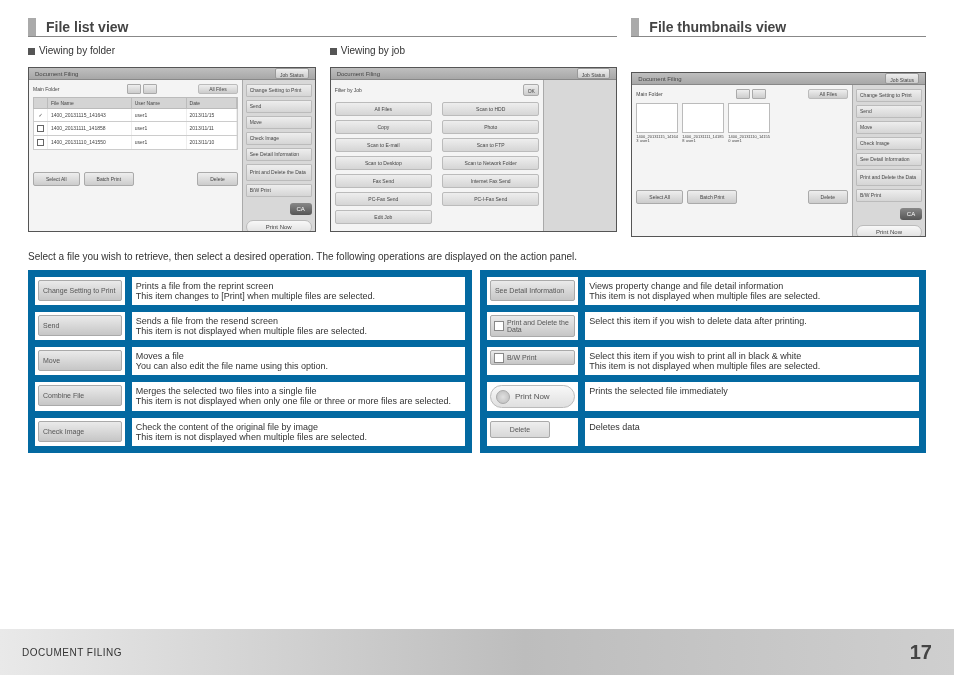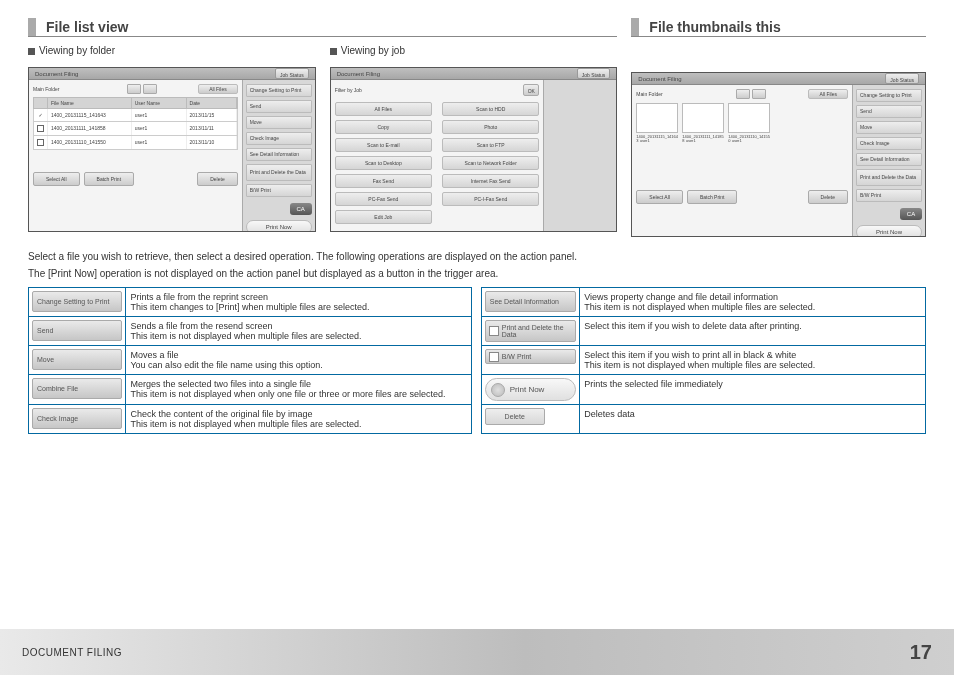--- a/index.html
+++ b/index.html
@@ -40,21 +40,21 @@
   .grid2 { display: grid; grid-template-columns: 1fr 1fr; gap: 4px 10px; margin-top: 6px; }
   .jb2 { background: linear-gradient(#eee,#d5d5d5); border: 1px solid #bbb; border-radius: 2px; padding: 3px 0; text-align: center; font-size: 5px; }
   .thumbs { display: flex; gap: 4px; margin-top: 4px; }
   .th { width: 42px; }
   .th .bx { height: 30px; background: #fff; border: 1px solid #bbb; }
   .th .cap { font-size: 4px; margin-top: 2px; word-break: break-all; line-height: 1.1; }
   .ok { width: 16px; height: 12px; background: linear-gradient(#eee,#ccc); border: 1px solid #aaa; border-radius: 2px; font-size: 5px; text-align:center; line-height:12px; }
 
   
   .jtbl { width: 100%; border-collapse: collapse; font-size: 9px; margin-top: 6px; }
-  .jtbl td { border: 1px solid #0369a1; padding: 4px; vertical-align: top; }
+  .jtbl td { border: 7px solid #0369a1; padding: 4px; vertical-align: top; }
   .jtbl td.lab { width: 100px; padding: 3px; }
   .jtbl td.desc { width: 360px; }
   .jtbl td.gap { border: none; width: 10px; }
   .lbtn { background: linear-gradient(#eaeaea,#c6c6c6); border: 1px solid #aaa; border-radius: 2px; padding: 6px 4px; font-size: 7px; color: #555; text-align: left; }
   .lbtn.chk { padding: 3px 3px 3px 16px; position: relative; }
   .lbtn.chk::before { content:""; position:absolute; left:3px; top:50%; transform:translateY(-50%); width:8px; height:8px; background:#fff; border:1px solid #888;}
   .lpn { background: linear-gradient(#f8f8f8,#e0e0e0); border: 1px solid #bbb; border-radius: 12px; padding: 6px 0 6px 24px; font-size: 8px; color: #555; position: relative; }
   .lpn::before { content:""; position:absolute; left:5px; top:50%; transform:translateY(-50%); width:12px; height:12px; border-radius:50%; background:radial-gradient(#e0e0e0,#bbb); border:1px solid #aaa;}
   .ldel { background: linear-gradient(#eee,#d8d8d8); border: 1px solid #aaa; border-radius: 2px; padding: 4px 0; font-size: 7px; color:#555; text-align:center; width:60px;}
 
@@ -171,21 +171,21 @@
               <div class="rpane"></div>
             </div>
           </div>
         </div>
       </div>
     </div>
 
     <div style="flex:1">
       <div class="sec-head">
         <div class="bar"></div>
-          <div class="title">File thumbnails this</div>
+          <div class="title">File thumbnails view</div>
       </div>
       <div style="height:14px"></div>
       <div style="height:15px"></div>
       <div class="screenshot">
         <div class="ts">
             <span>Document Filing</span>
             <span class="jb">Job Status</span>
           </div>
         <div class="body2">
           <div class="lpane">
@@ -228,21 +228,20 @@
             <div style="flex:1"></div>
             <div class="ca">CA</div>
             <div class="pn">Print Now</div>
           </div>
         </div>
       </div>
     </div>
   </div>
 
   <div class="intro">Select a file you wish to retrieve, then select a desired operation. The following operations are displayed on the action panel.</div>
-  <div class="intro" style="margin-top:-2px">The [Print Now] operation is not displayed on the action panel but displayed as a button in the trigger area.</div>
 
   <table class="jtbl">
     <tbody id="jtbody">
         <tr>
           <td class="lab">
             <div class="lbtn">Change Setting to Print</div>
           </td>
           <td class="desc">Prints a file from the reprint screen<br>This item changes to [Print] when multiple files are selected.</td>
           <td class="gap"></td>
           <td class="lab">

